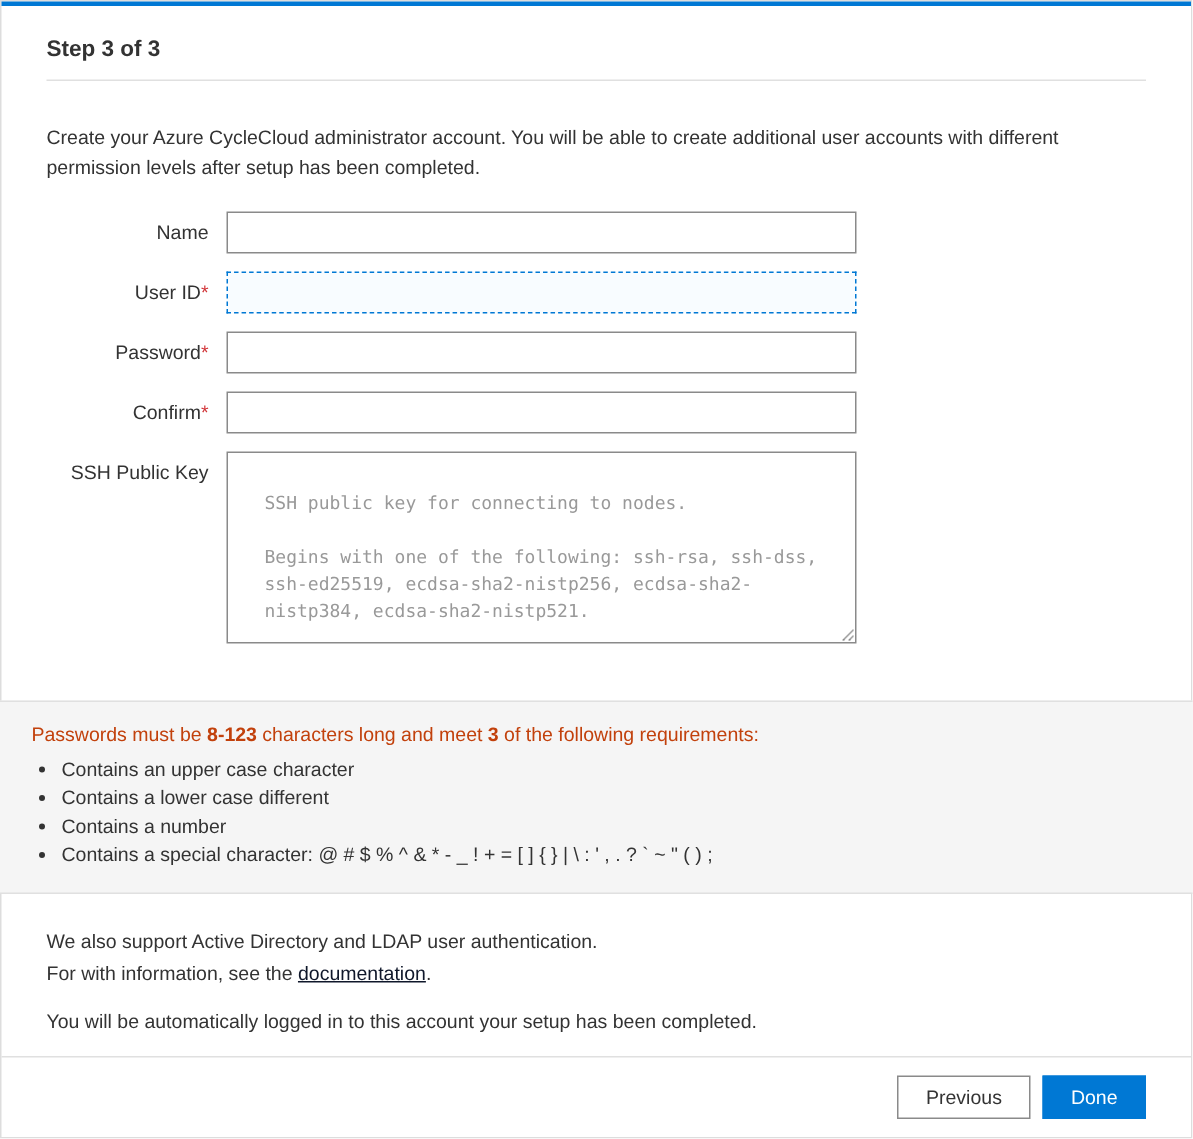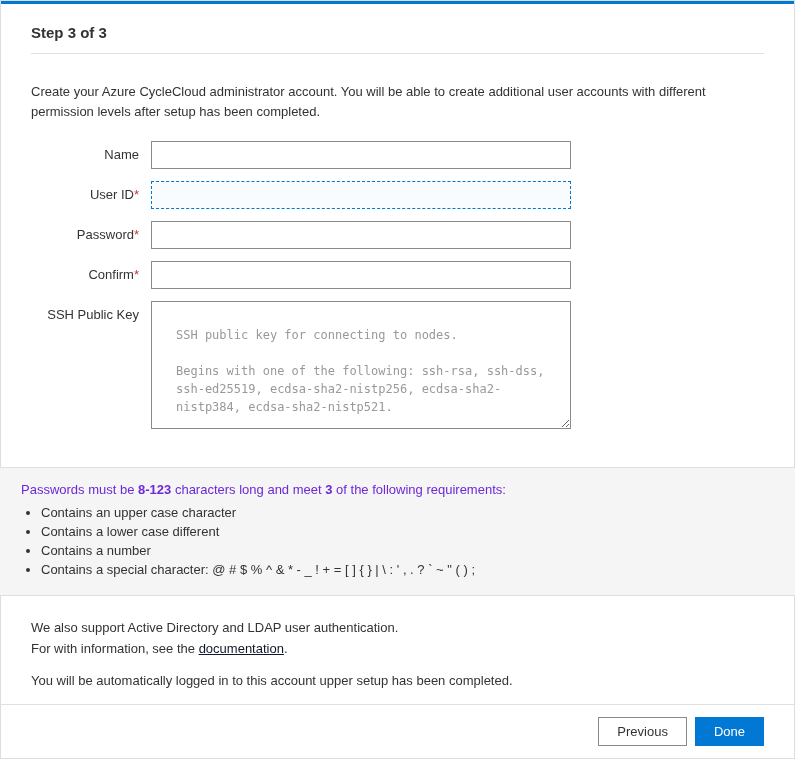--- a/index.html
+++ b/index.html
@@ -110,21 +110,21 @@
       font-size: 13px;
       border-top: 1px solid #e0e0e0;
       border-bottom: 1px solid #e0e0e0;
       margin: 0 -30px;
       padding-left: 50px;
       padding-right: 30px;
     }
 
     .password-requirements p {
       margin-bottom: 8px;
-      color: #6d28d9;
+      color: #c2410c;
     }
 
     .password-requirements ul {
       list-style: disc;
       padding-left: 20px;
     }
 
     .password-requirements ul li {
       margin-bottom: 4px;
       color: #333;
@@ -250,20 +250,20 @@
     </ul>
   </div>
 
   <div class="content" style="padding-top: 14px; padding-bottom: 10px;">
     <div class="ad-section">
       <p>We also support Active Directory and LDAP user authentication.</p>
       <p>
         <span>For with information, see the </span><a href="#">documentation</a><span>.</span>
       </p>
     </div>
-    <p class="auto-login">You will be automatically logged in to this account upper setup has been completed.</p>
+    <p class="auto-login">You will be automatically logged in to this account your setup has been completed.</p>
   </div>
 
   <div class="footer">
     <button class="btn-previous">Previous</button>
     <button class="btn-done">Done</button>
   </div>
 </div>
 
 </body></html>

